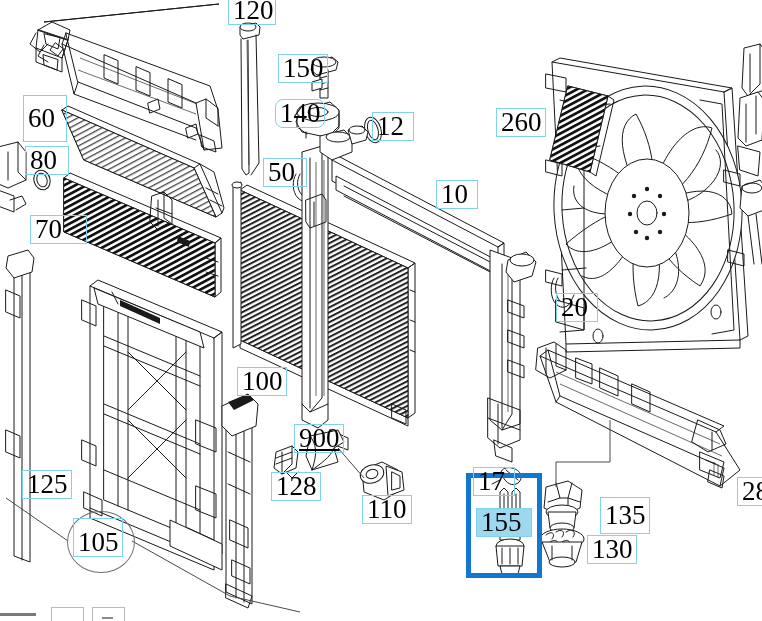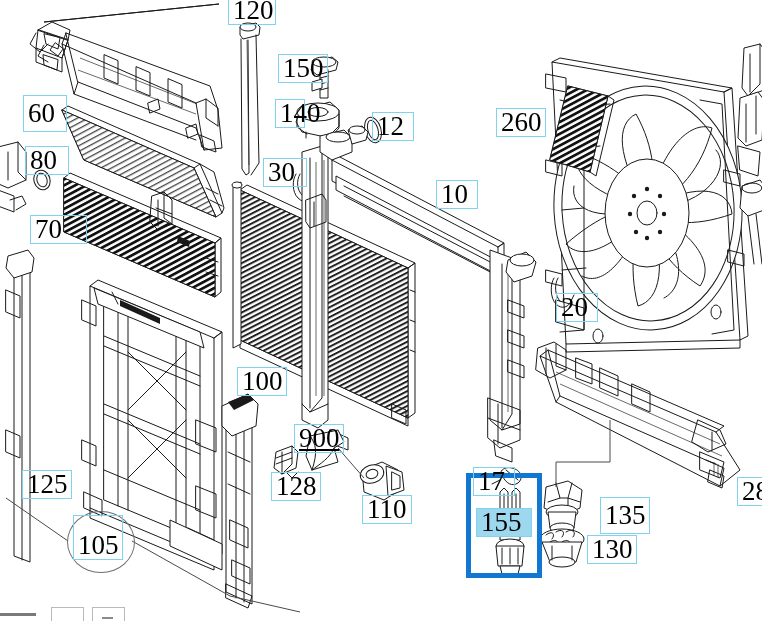--- a/index.html
+++ b/index.html
@@ -32,21 +32,21 @@
   .callout.sel{
     background:#9ed8ef;
     border-color:#7fd3ef;
   }
   .callout.circled{
     border:none;
     background:transparent;
   }
   .callout.circled .num{
     border:1px solid #7fd3ef;
-    padding:16px 3px 0 4px;
+    padding:10px 3px 0 4px;
     background:transparent;
   }
   .ring{
     position:absolute;
     border:1px solid #6f6f6f;
     border-radius:50%;
     background:transparent;
     z-index:38;
   }
 
@@ -514,40 +514,40 @@
   </svg>
 
   <div id="selbox" style="left: 466px; top: 473px; width: 76px; height: 105px; border-color: rgb(17, 119, 209); border-width: 5px;"></div>
 
   <div class="ring" id="ring105" style="left: 67px; top: 511px; width: 66px; height: 60px;"></div>
 
   <div id="callouts">
       <div class="callout" style="left: 228px; top: -4px; width: 48px; height: 29px;">
         <span class="num">120</span>
       </div>
-      <div class="callout" style="left: 23px; top: 95px; width: 44px; height: 37px;">
+      <div class="callout" style="left: 23px; top: 95px; width: 44px; height: 47px;">
         <span class="num">60</span>
       </div>
       <div class="callout" style="left: 278px; top: 54px; width: 50px; height: 29px;">
         <span class="num">150</span>
       </div>
-      <div class="callout" style="left: 275px; top: 99px; width: 30px; height: 29px;">
+      <div class="callout" style="left: 275px; top: 99px; width: 50px; height: 29px; border-radius: 8px;">
         <span class="num">140</span>
       </div>
       <div class="callout" style="left: 372px; top: 112px; width: 42px; height: 29px;">
         <span class="num">12</span>
       </div>
       <div class="callout" style="left: 496px; top: 108px; width: 50px; height: 29px;">
         <span class="num">260</span>
       </div>
       <div class="callout" style="left: 25px; top: 146px; width: 44px; height: 29px;">
         <span class="num">80</span>
       </div>
       <div class="callout" style="left: 263px; top: 158px; width: 44px; height: 29px;">
-        <span class="num">30</span>
+        <span class="num">50</span>
       </div>
       <div class="callout" style="left: 436px; top: 180px; width: 42px; height: 29px;">
         <span class="num">10</span>
       </div>
       <div class="callout" style="left: 30px; top: 215px; width: 57px; height: 29px;">
         <span class="num">70</span>
       </div>
       <div class="callout" style="left: 556px; top: 293px; width: 42px; height: 29px;">
         <span class="num">20</span>
       </div>

